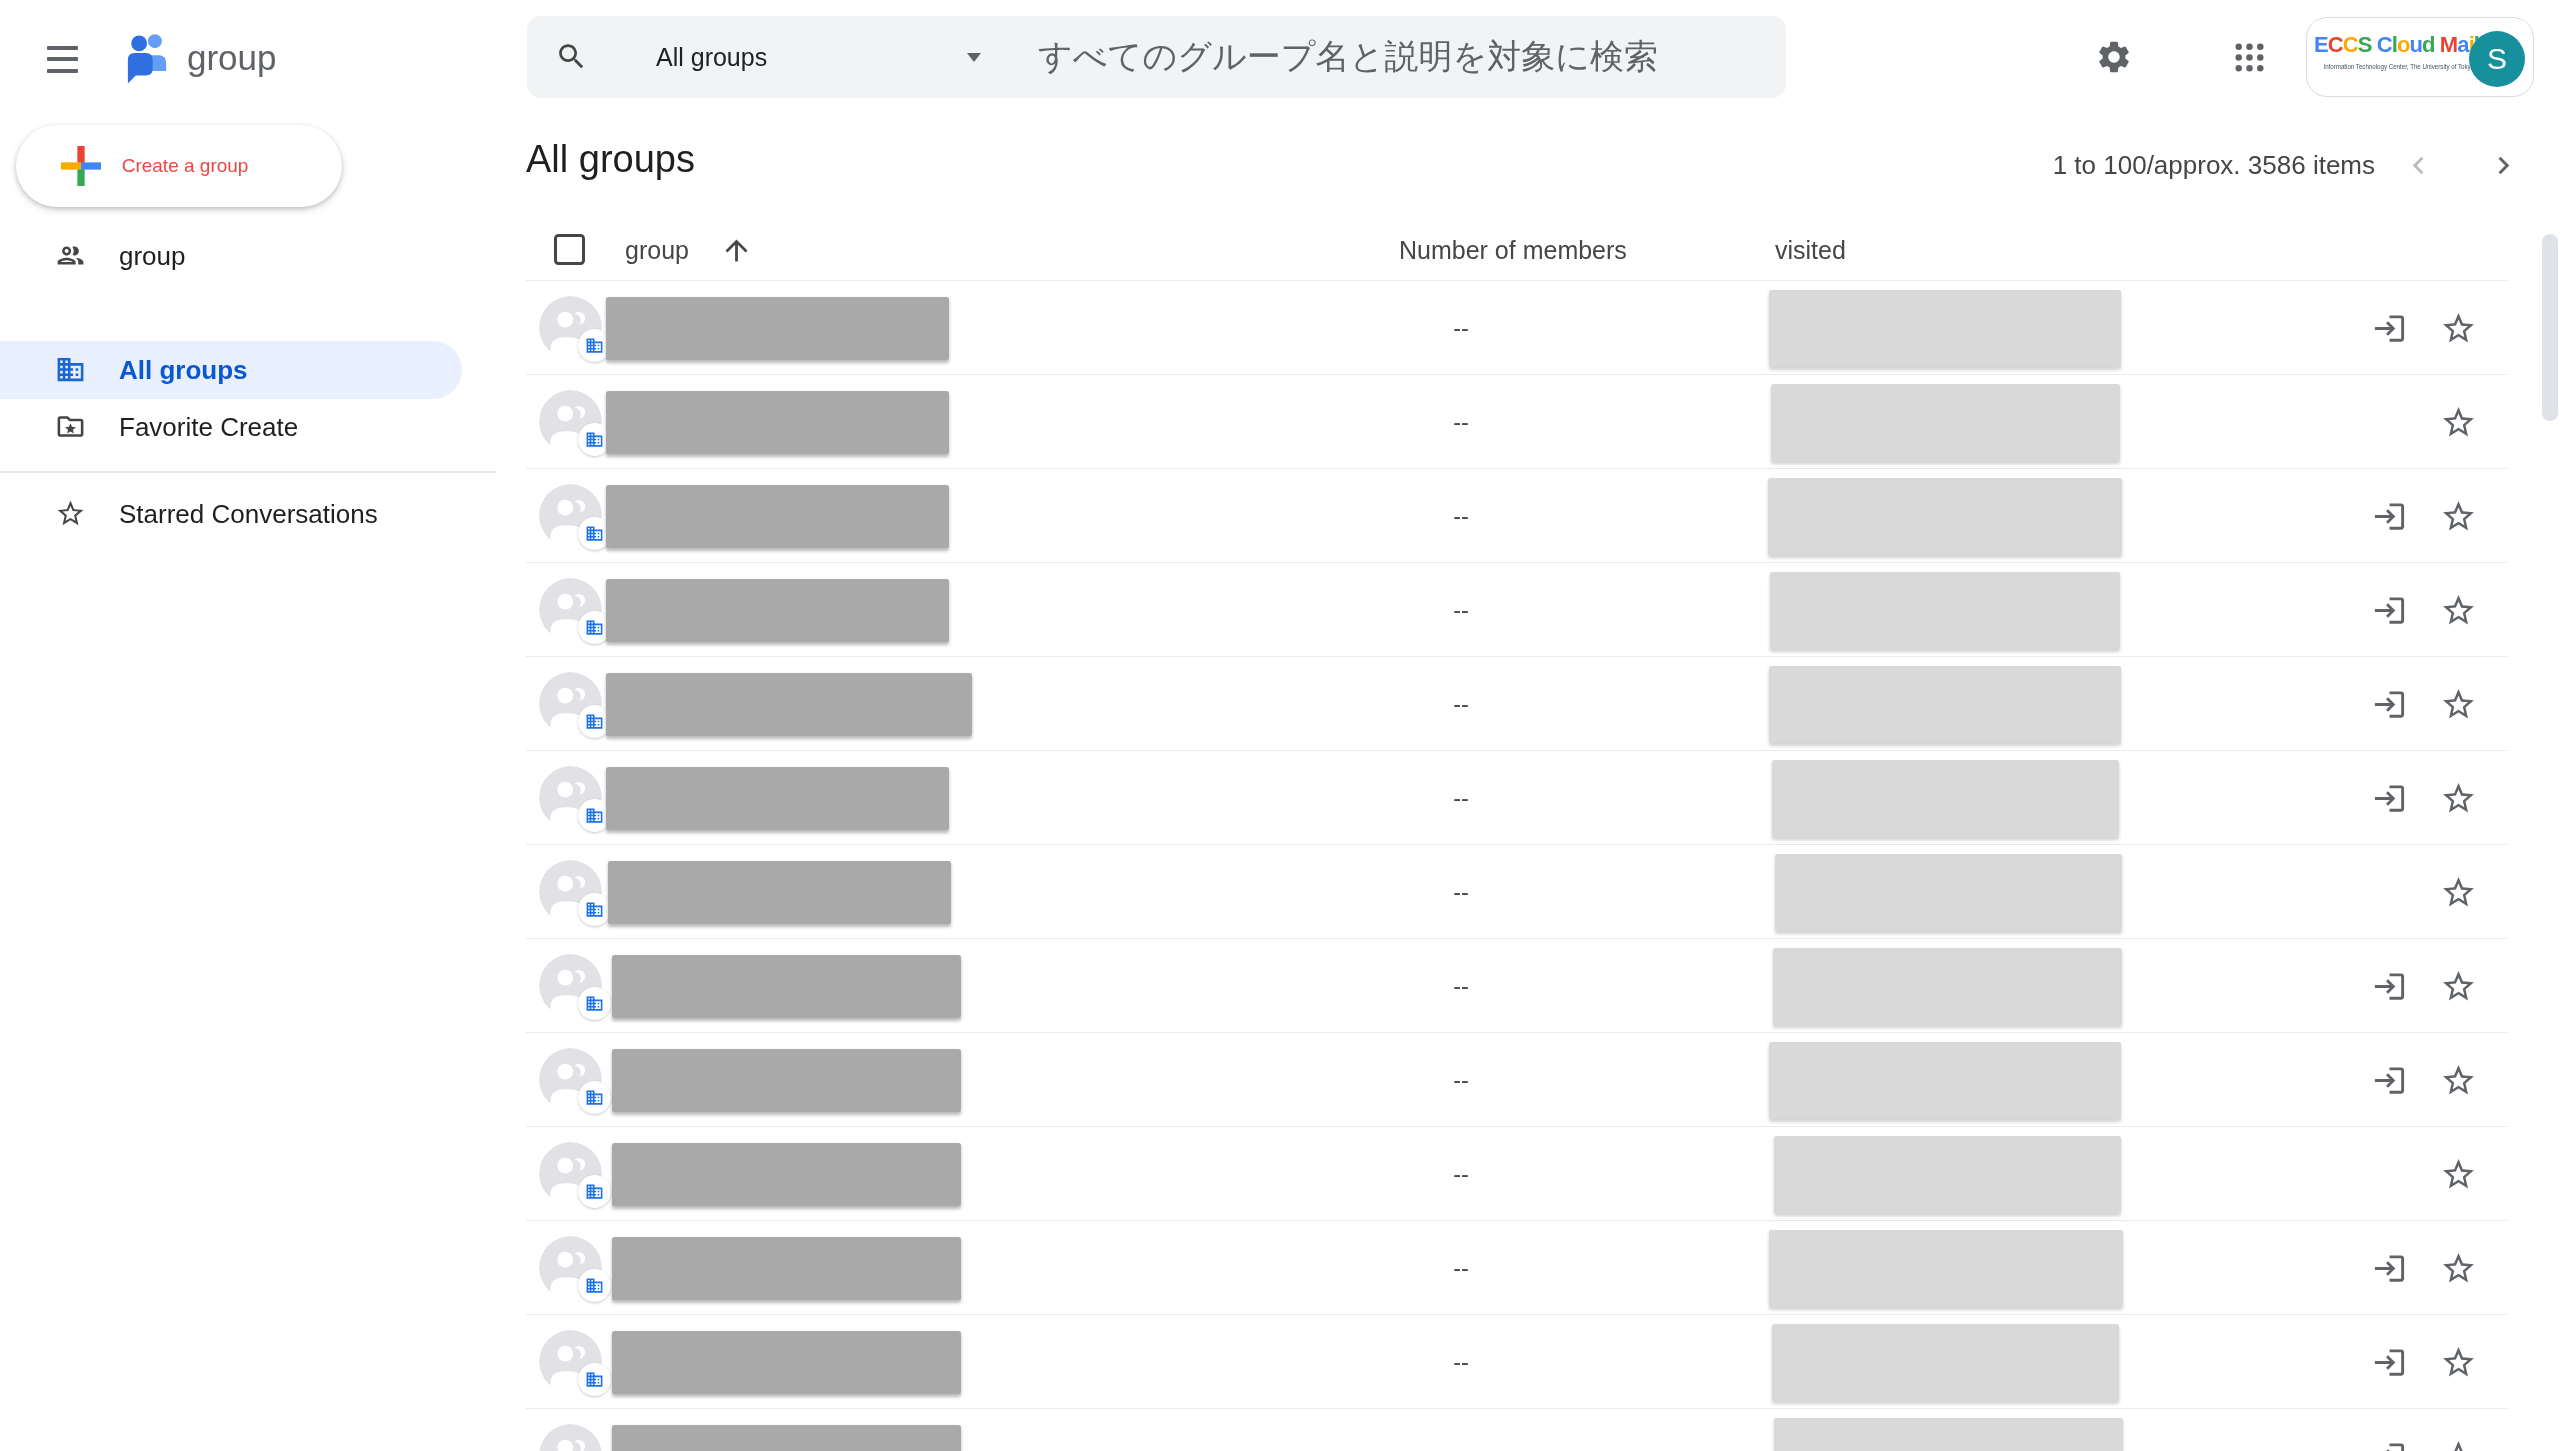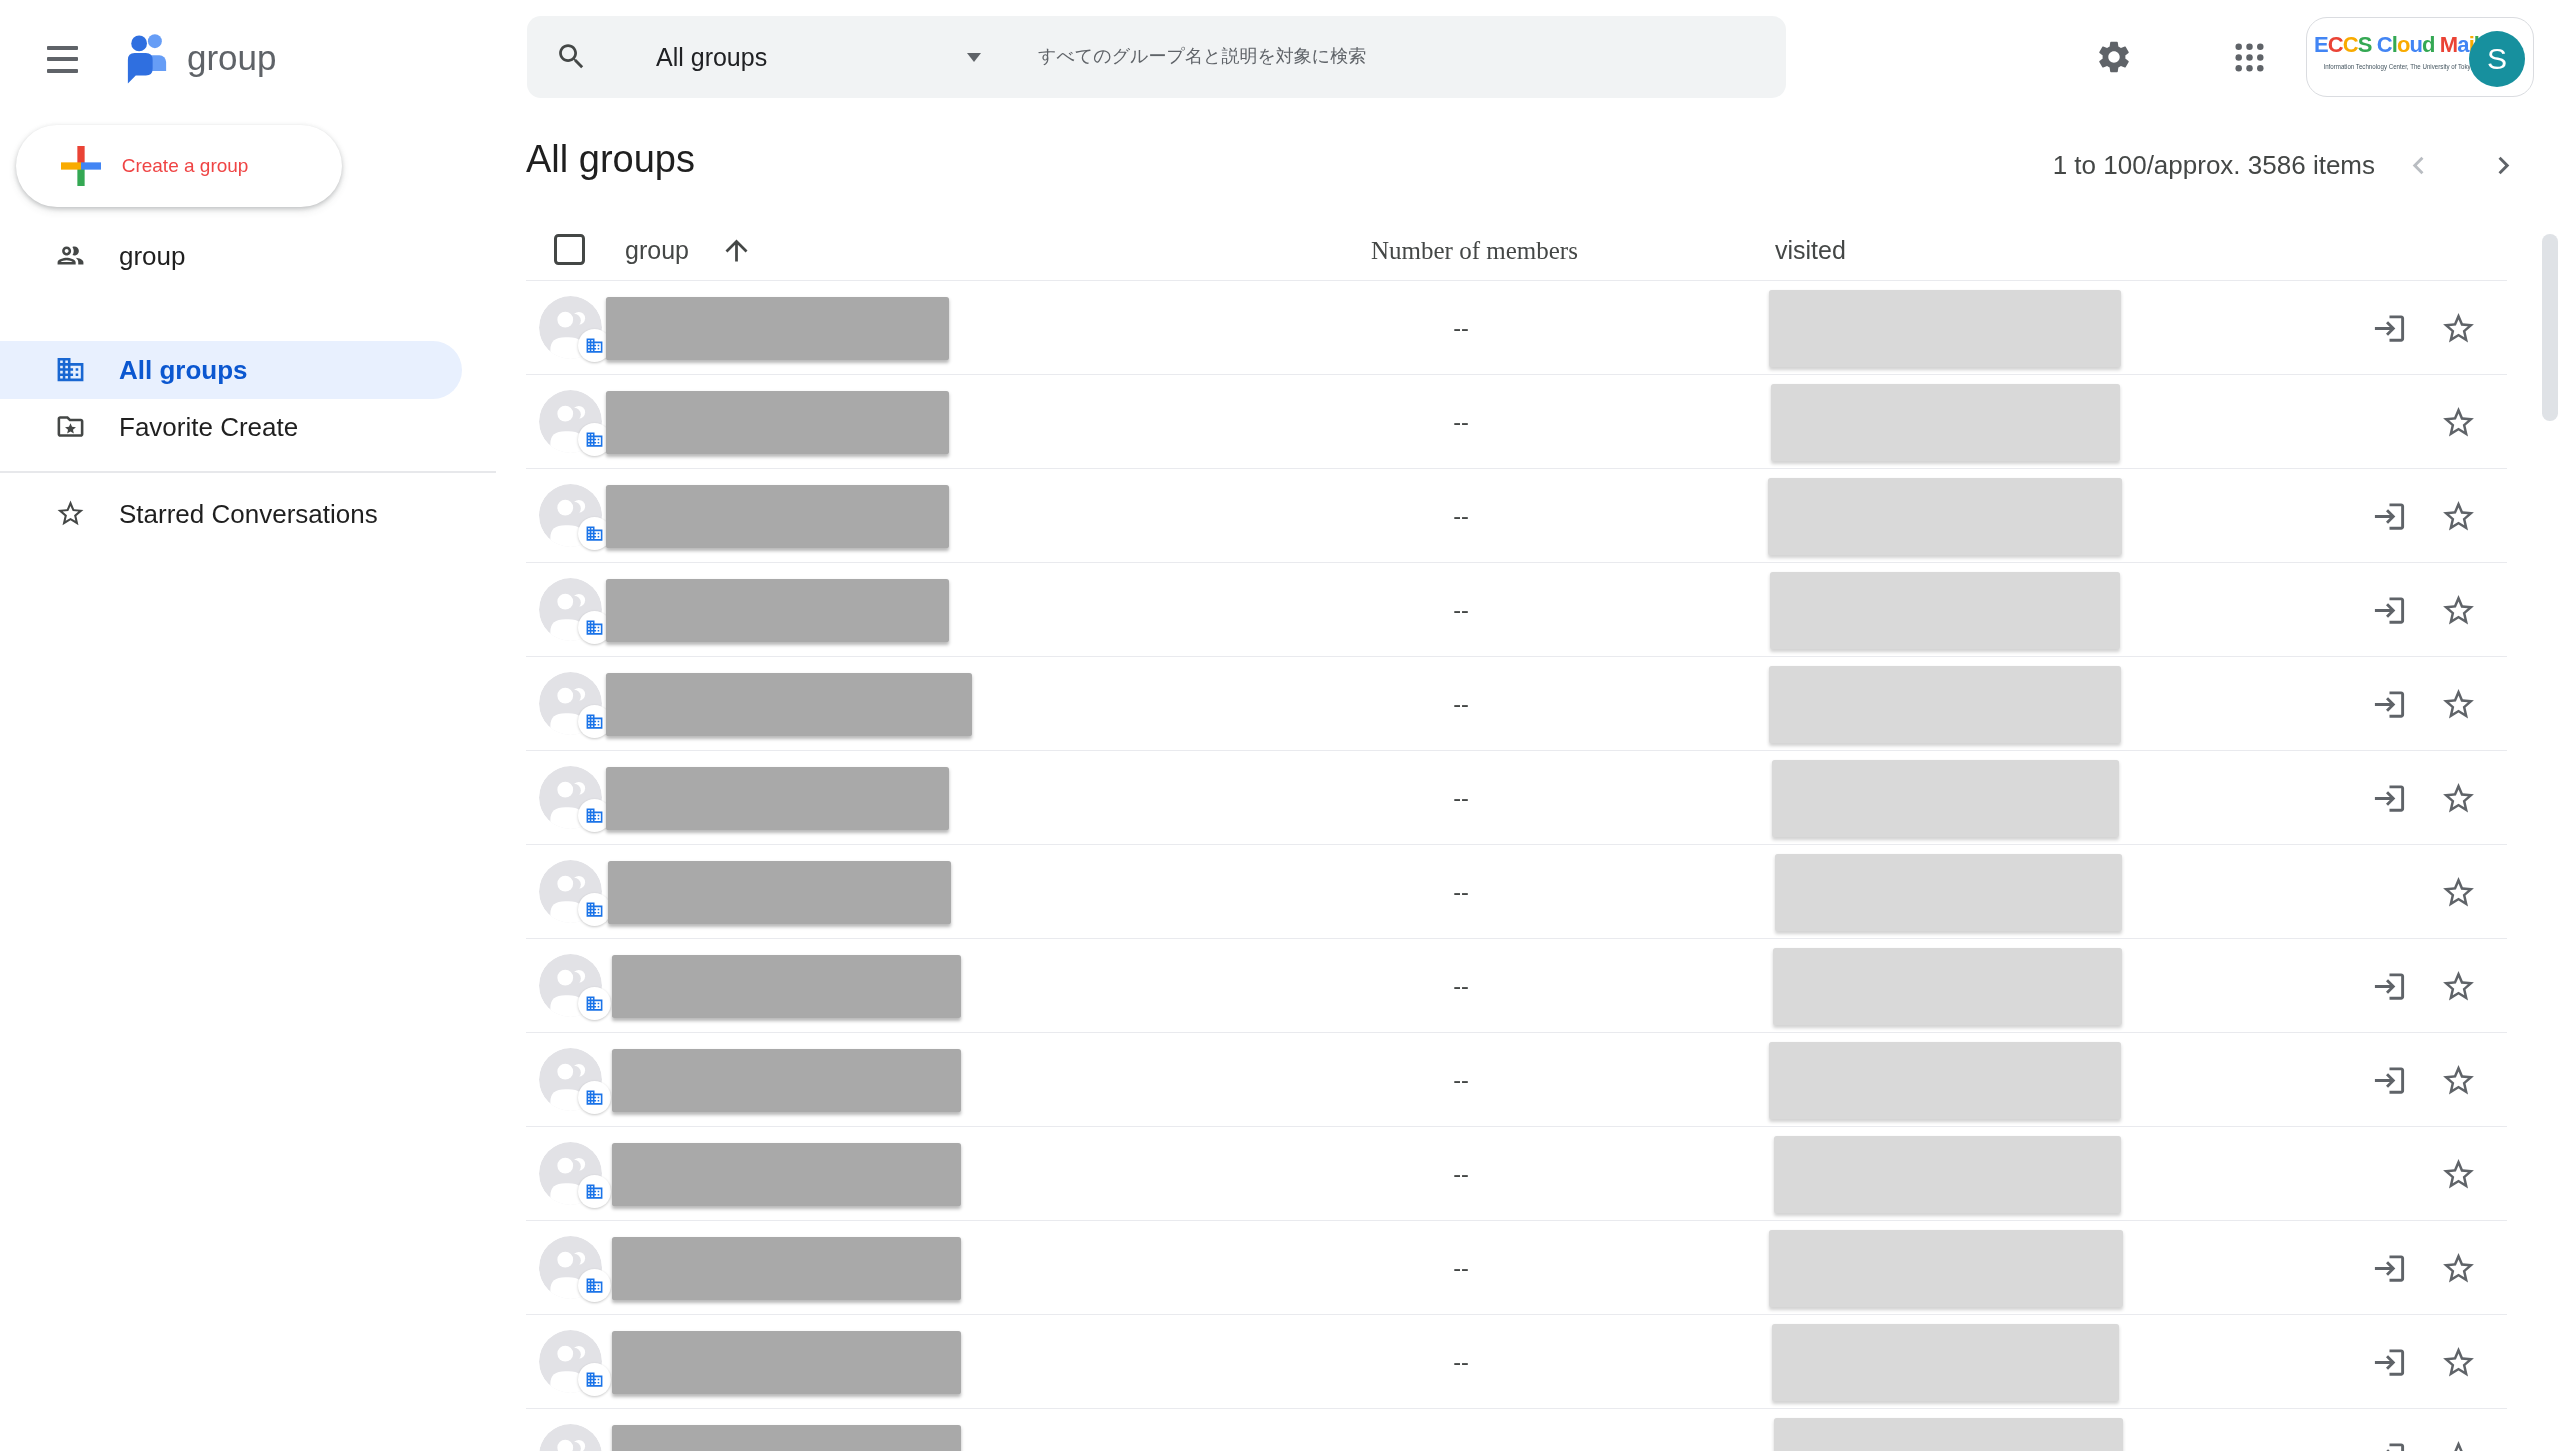--- a/index.html
+++ b/index.html
@@ -15,21 +15,21 @@
   .hamburger span:nth-child(1){top:0;} .hamburger span:nth-child(2){top:11.3px;} .hamburger span:nth-child(3){top:23px;}
   .logo-icon { left:120px; top:28px; }
   .logo-text { left:187px; top:0; height:115px; line-height:115px; font-size:35px; color:#5f6368; }
 
   .searchbar { left:527px; top:15.7px; width:1259px; height:82px; background:#f1f3f4; border-radius:14px; }
   .search-glyph { position:absolute; left:28px; top:24.4px; }
   .search-scope { position:absolute; left:129px; top:0; height:82px; line-height:82px; font-size:25px; color:#202124; cursor:pointer; }
   .search-caret { position:absolute; left:440px; top:37px; width:0; height:0;
     border-left:7.8px solid transparent; border-right:7.8px solid transparent; border-top:9.6px solid #5f6368; }
   .search-input { position:absolute; left:511px; top:0; width:715px; height:82px; border:none; outline:none;
-    background:transparent; font-size:18px; color:#3c4043; font-family:Liberation Sans, sans-serif; }
+    background:transparent; font-size:34px; color:#3c4043; font-family:Liberation Sans, sans-serif; }
   .search-input::placeholder { color:#5f6368; opacity:1; }
 
   .topbar-icon { color:#5f6368; cursor:pointer; }
   .gear { left:2095px; top:38px; }
   .apps { left:2231px; top:39px; }
 
   .account-box { left:2306px; top:17.4px; width:228px; height:80px; border:1.7px solid #dadce0; border-radius:21px; background:#fff; }
   .brand { position:absolute; left:7px; top:14px; width:157px; text-align:center; }
   .brand-line1 { font-size:22px; font-weight:bold; letter-spacing:-0.9px; white-space:nowrap; }
   .brand-line2 { margin-top:4.4px; font-size:7px; color:#44555f; white-space:nowrap; transform:scaleX(.88); transform-origin:center; }
@@ -55,21 +55,21 @@
   .pager-label { top:150px; right:188px; font-size:26px; color:#444746; }
   .pager-prev { left:2401px; top:148px; color:#b9bdc2; cursor:default; }
   .pager-next { left:2486px; top:148px; color:#5f6368; cursor:pointer; }
 
   
   .thead { left:526px; top:220px; width:1981px; height:61px; border-bottom:1.7px solid #e9eaee; }
   .thead .cb { position:absolute; left:28px; top:14px; width:31px; height:31px; border:3.5px solid #444746; border-radius:4.4px; cursor:pointer; }
   .th-label { position:absolute; top:0; height:61px; line-height:61px; font-size:25px; font-weight:500; color:#444746; white-space:nowrap; }
   .th-group { left:99px; cursor:pointer; }
   .th-sort { position:absolute; left:194px; top:14px; color:#444746; cursor:pointer; }
-  .th-members { left:845px;font-family:Liberation Serif, serif; }
+  .th-members { left:873px; }
   .th-activity { left:1249px; }
 
   #rows { position:absolute; left:526px; top:281px; width:1981px; }
   .trow { position:relative; width:1981px; height:94px; border-bottom:1.7px solid #e9eaee; }
   .g-avatar { position:absolute; left:13px; top:15px; width:63px; height:63px; border-radius:50%; overflow:hidden; }
   .g-badge { position:absolute; left:52px; top:48px; width:33px; height:33px; border-radius:50%; background:#fff;
     box-shadow:0 0.9px 2.6px rgba(0,0,0,.22); }
   .g-badge svg { margin:7px auto 0; }
   .bar { position:absolute; border-radius:2.6px; }
   .bar.name { top:15.7px; height:63px; background:#a9a9a9; box-shadow:0 2.6px 3.5px rgba(0,0,0,.28); }

